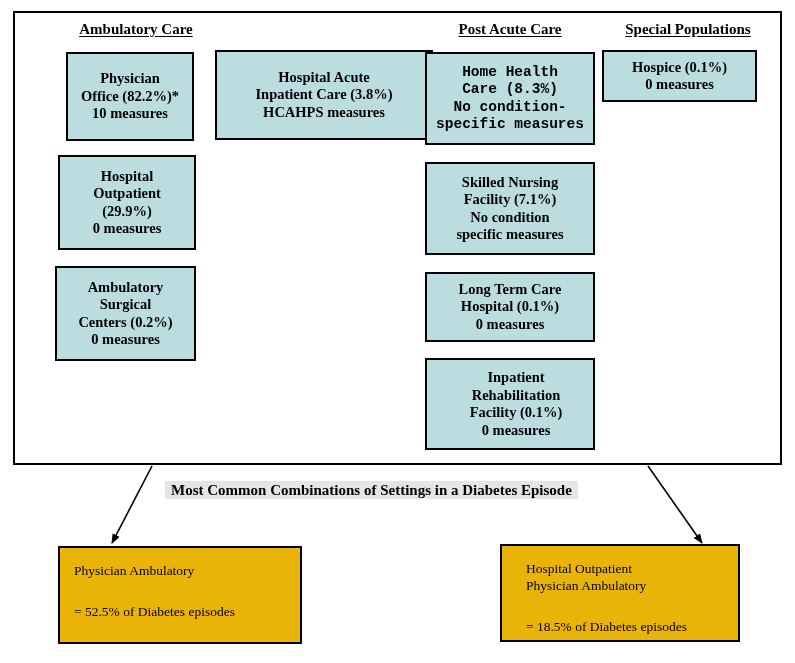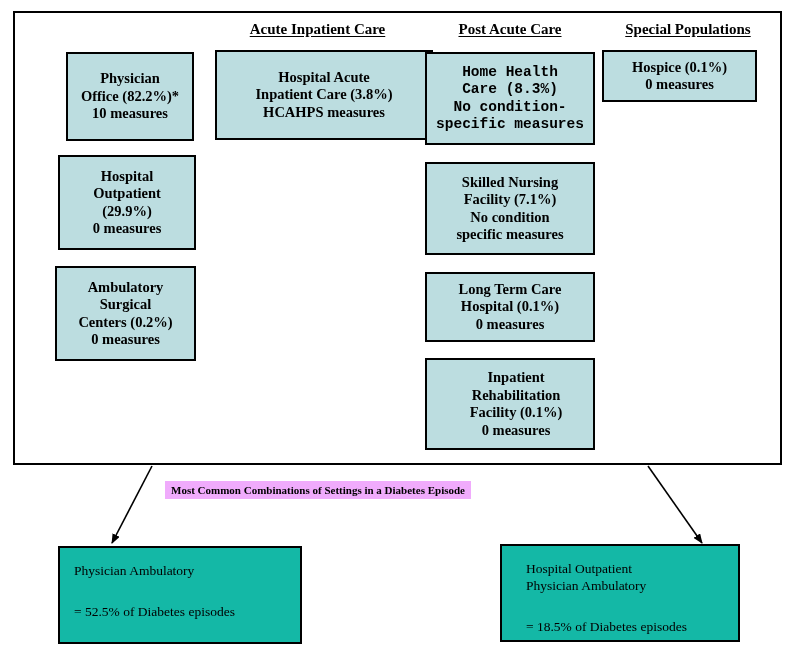--- a/index.html
+++ b/index.html
@@ -73,40 +73,40 @@
     font-size: 13.5px;
     line-height: 16px;
     white-space: nowrap;
     font-weight: normal;
   }
 
   
   .mid-caption {
     position: absolute;
     font-weight: bold;
-    font-size: 11px;
+    font-size: 15px;
     line-height: 18px;
     white-space: nowrap;
-    background: #f0abfc;
+    background: #e5e5e5;
     padding: 0 6px;
   }
 
   
   .arrow-layer {
     position: absolute;
     left: 0; top: 0;
     width: 795px;
     height: 663px;
     pointer-events: none;
   }
 
   
   .combo-box {
     position: absolute;
-    background: #14b8a6;
+    background: #eab308;
     border: 2px solid #000000;
     box-sizing: border-box;
     font-size: 13.5px;
     line-height: 17px;
     padding: 14px 14px;
     font-weight: normal;
   }
   .combo-box .combo-settings {
     white-space: pre-line;
   }
@@ -115,21 +115,21 @@
     white-space: nowrap;
   }
 </style>
 </head>
 <body>
 
 <div id="stage">
 
   <div class="outer-frame"></div>
 
-  <div class="col-header" style="left:225px; top:20px; width:185px;">Acute Inpatient Care</div>
+  <div class="col-header" style="left:56px; top:20px; width:160px;">Ambulatory Care</div>
   <div class="col-header" style="left:425px; top:20px; width:170px;">Post Acute Care</div>
   <div class="col-header" style="left:598px; top:20px; width:180px;">Special Populations</div>
 
   <div class="setting-box" style="left:66px; top:52px; width:128px; height:89px;align-items:center;">
     <span class="box-text">Physician
 Office (82.2%)*
 10 measures</span>
   </div>
   <div class="setting-box" style="left:58px; top:155px; width:138px; height:95px;">
     <span class="box-text">Hospital

